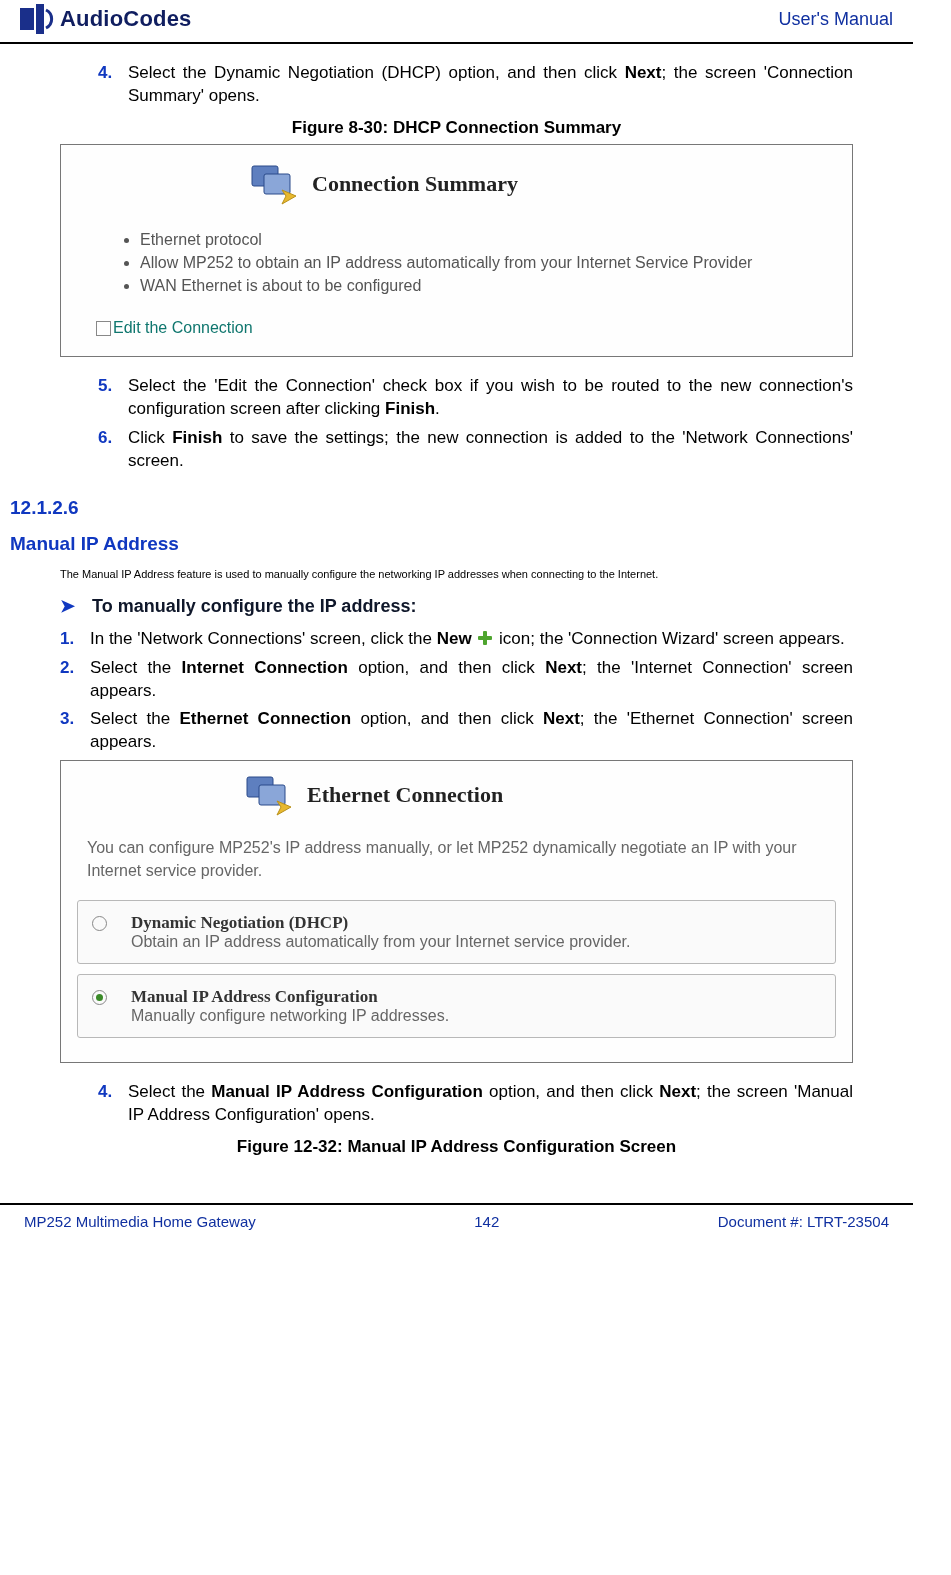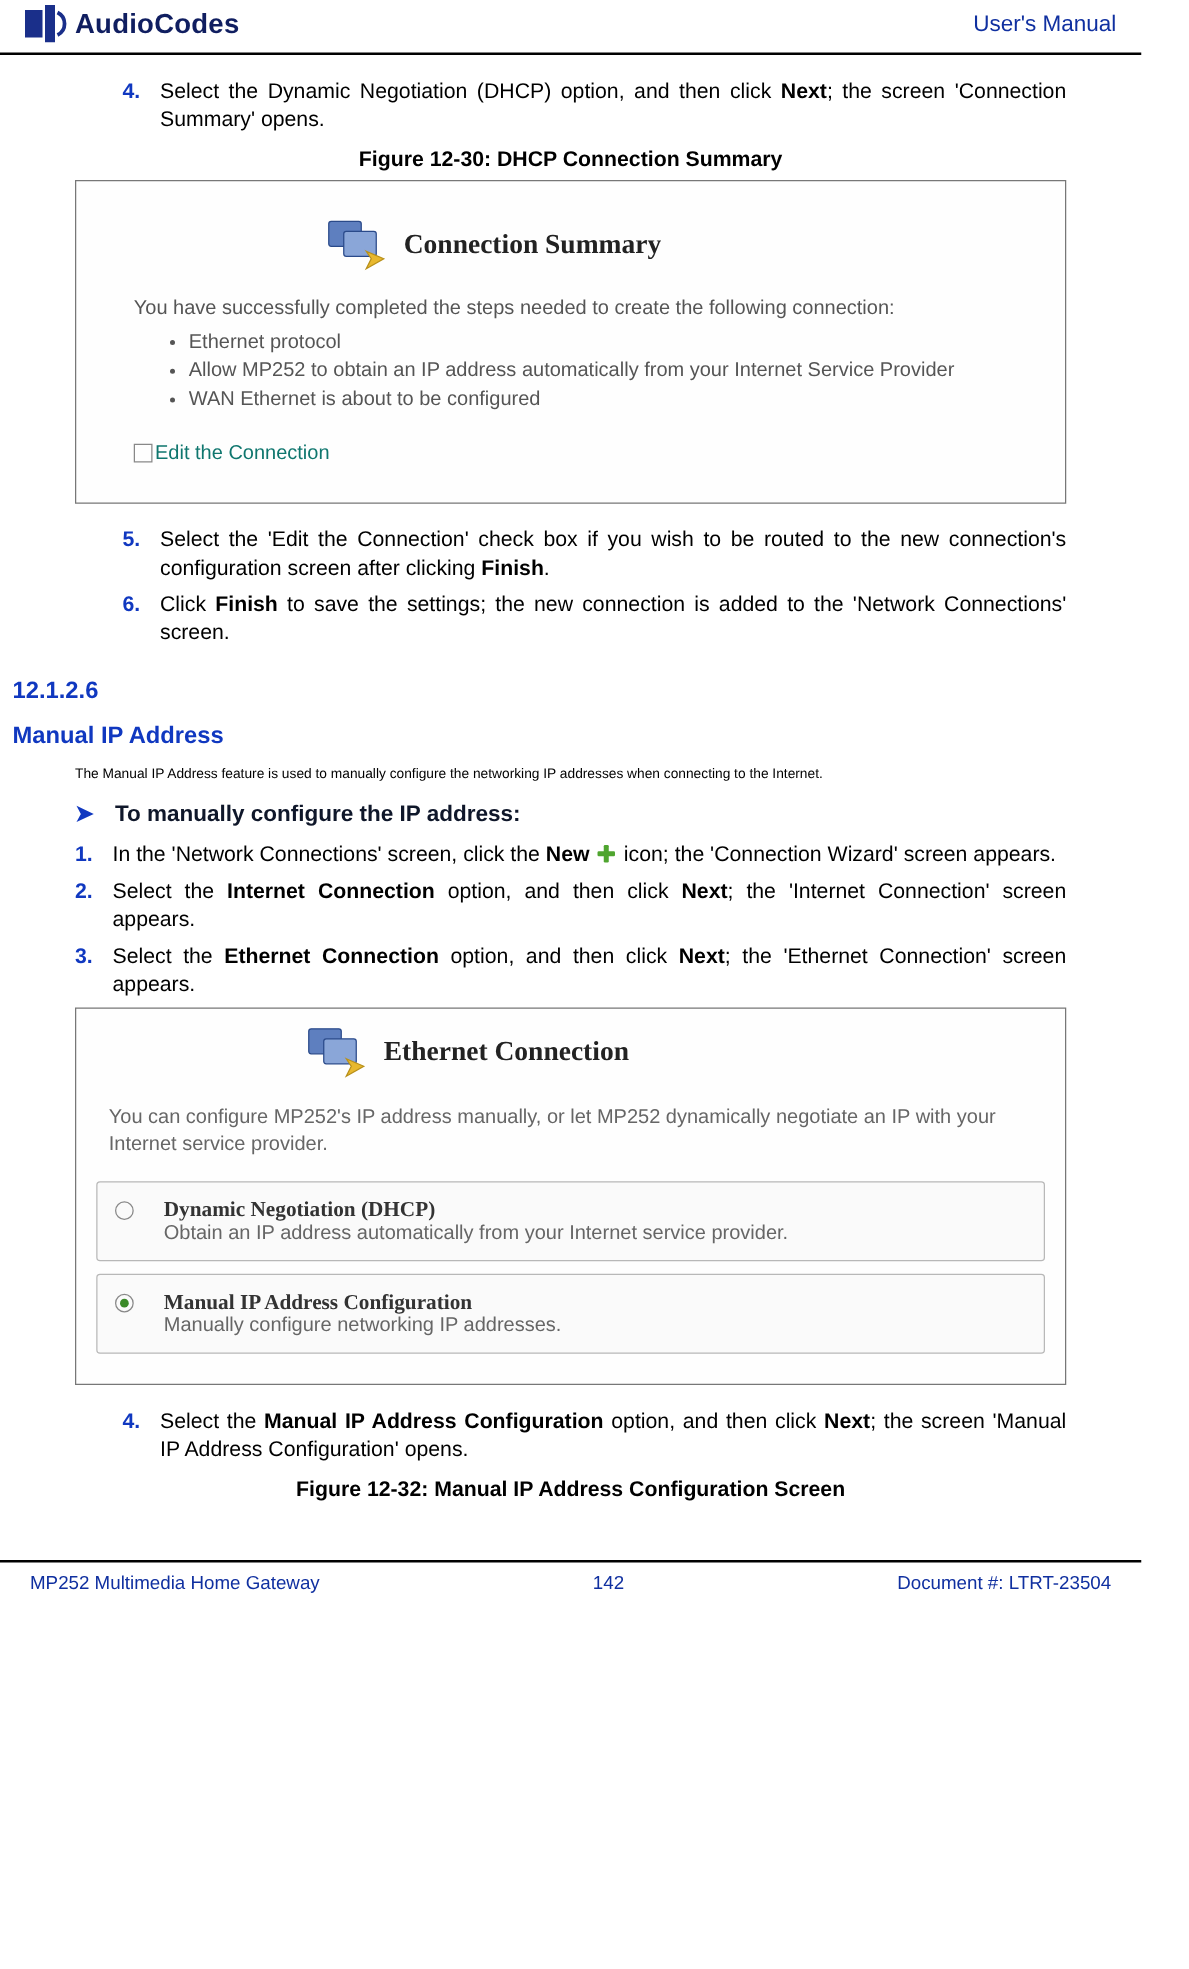--- a/index.html
+++ b/index.html
@@ -10,21 +10,21 @@
   .logo-icon { width: 34px; height: 30px; }
   .logo-text { font-size: 22px; font-weight: bold; color: #101e60; letter-spacing: 0.2px; }
   .header-right { color: #1030a0; font-size: 18px; }
   .content { padding: 18px 60px 10px 60px; }
   .indent { margin-left: 38px; }
   .ol-item { display: flex; margin-bottom: 6px; text-align: justify; font-size: 17px; line-height: 1.35; }
   .ol-num { color: #1038c0; font-weight: bold; width: 30px; flex-shrink: 0; }
   .ol-body { flex: 1; }
   .fig-caption { text-align: center; font-weight: bold; font-size: 17px; margin: 10px 0 6px 0; }
   .screenshot { border: 1px solid #777; margin: 0 0 18px 0; background: #fefefe; }
-  .ss1 { padding: 16px; }
+  .ss1 { padding: 5px; }
   .ss1-title-row { display: flex; align-items: center; gap: 14px; padding: 10px 0 10px 180px; }
   .ss-big-title { font-family: Georgia, "Times New Roman", serif; font-weight: bold; font-size: 22px; color: #222; }
   .emblem { width: 52px; height: 48px; position: relative; }
   .ss1-body { padding: 6px 18px 14px 30px; color: #555; font-size: 16px; line-height: 1.45; }
   .ss1-body ul { list-style: disc; margin-left: 44px; margin-top: 4px; }
   .ss1-edit { padding: 8px 30px 14px 30px; color: #0f766e; font-size: 16px; display: flex; align-items: center; gap: 2px; }
   .checkbox { width: 15px; height: 15px; border: 1px solid #888; display: inline-block; }
   .h-num { color: #1038c0; font-weight: bold; font-size: 19px; }
   .h-title { color: #1038c0; font-weight: bold; font-size: 19px; }
   .section-heading { display: flex; gap: 14px; margin: 24px 0 12px 0; align-items: baseline; flex-direction: column; }
@@ -69,35 +69,34 @@
 
     <div class="indent">
       <div class="ol-item">
         <div class="ol-num">4.</div>
         <div class="ol-body">
           <span>Select the Dynamic Negotiation (DHCP) option, and then click </span><b>Next</b><span>; the screen 'Connection Summary' opens.</span>
         </div>
       </div>
     </div>
 
-    <div class="fig-caption">Figure 12-30: DHCP Connection Summary</div>
+    <div class="fig-caption">Figure 8-30: DHCP Connection Summary</div>
 
     <div class="screenshot ss1">
       <div class="ss1-title-row">
         <span class="emblem">
           <svg viewBox="0 0 52 48">
             <rect x="6" y="6" width="26" height="20" rx="2" fill="#5e7fbf" stroke="#2a4a8a"></rect>
             <rect x="18" y="14" width="26" height="20" rx="2" fill="#8aa6d8" stroke="#2a4a8a"></rect>
             <polygon points="36,30 50,36 36,44 40,36" fill="#e8b82e" stroke="#b8901a"></polygon>
           </svg>
         </span>
         <span class="ss-big-title">Connection Summary</span>
       </div>
       <div class="ss1-body">
-        <div>You have successfully completed the steps needed to create the following connection:</div>
         <ul>
           <li>Ethernet protocol</li>
           <li>Allow MP252 to obtain an IP address automatically from your Internet Service Provider</li>
           <li>WAN Ethernet is about to be configured</li>
         </ul>
       </div>
       <div class="ss1-edit">
         <span class="checkbox"></span>
         <span>Edit the Connection</span>
       </div>

